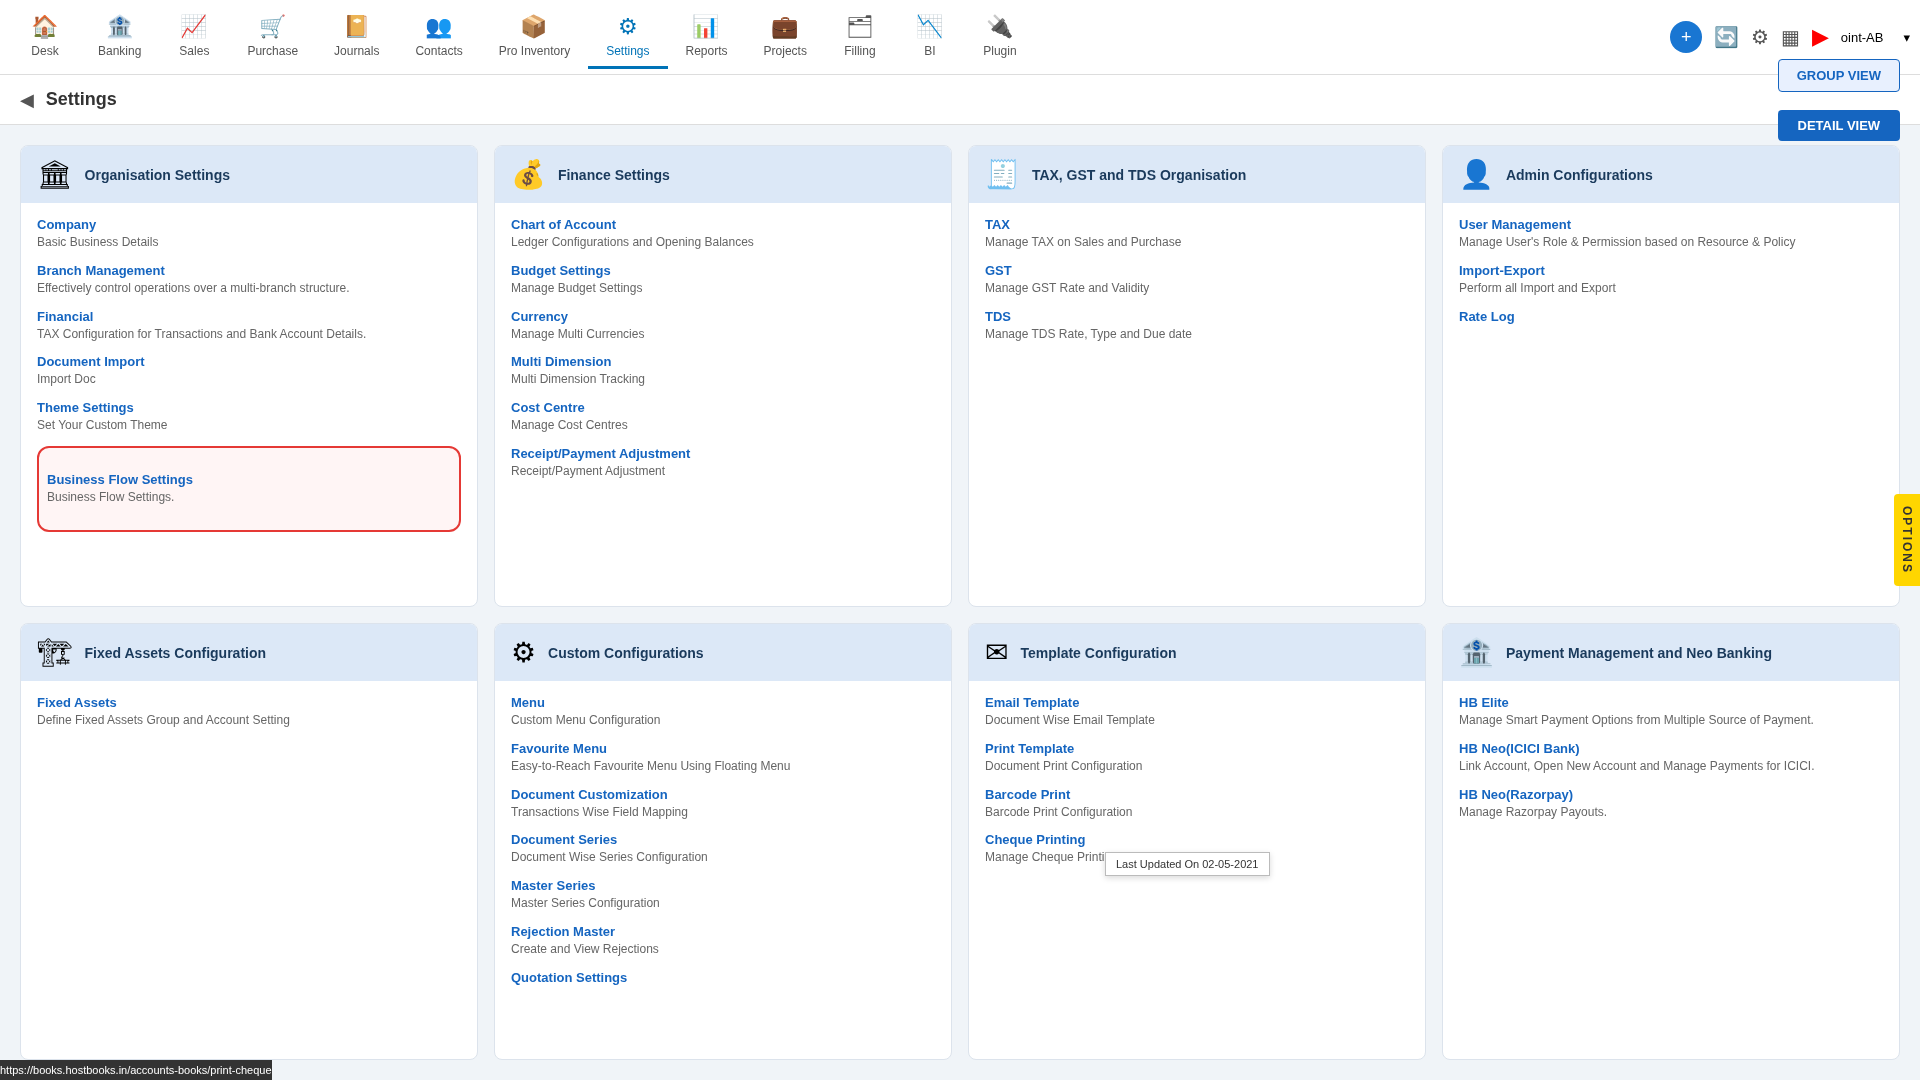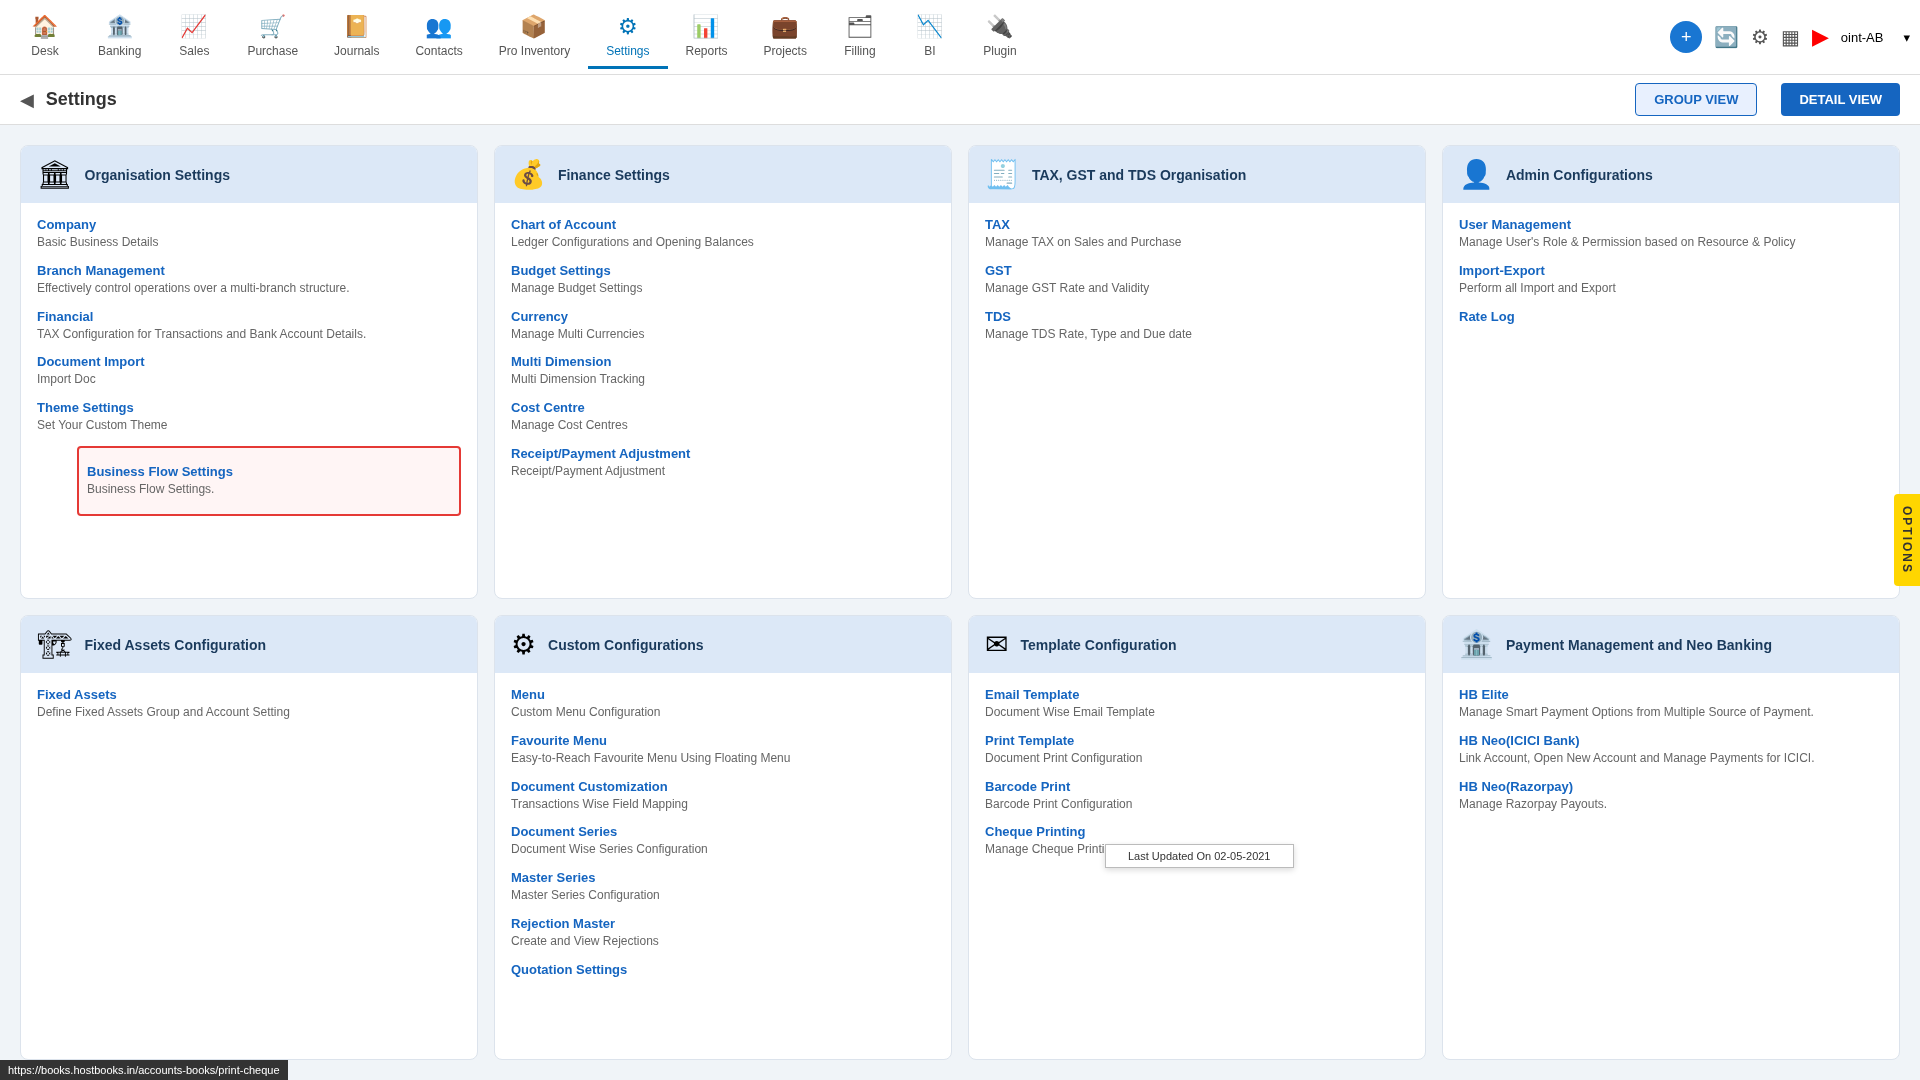--- a/index.html
+++ b/index.html
@@ -13,47 +13,47 @@
     .nav-right { margin-left: auto; display: flex; align-items: center; gap: 12px; }
     .nav-right .btn-blue-circle { background: #1976d2; color: #fff; border-radius: 50%; width: 32px; height: 32px; display: flex; align-items: center; justify-content: center; font-size: 18px; cursor: pointer; }
     .nav-right .icon-btn { color: #555; font-size: 20px; cursor: pointer; }
     .user-area { display: flex; align-items: center; gap: 20px; cursor: pointer; }
     .yt-icon { color: red; font-size: 22px; }
 
     
     .header-bar { display: flex; align-items: center; background: #fff; border-bottom: 1px solid #ddd; height: 50px; padding: 0 20px; }
     .back-btn { font-size: 18px; color: #555; cursor: pointer; margin-right: 12px; }
     .page-title { font-size: 18px; font-weight: bold; color: #333; }
-    .header-actions { margin-left: auto; display: flex; gap: 24px; }
+    .header-actions { margin-left: auto; display: flex; gap: 18px; flex-direction: column; }
     .btn-group { padding: 8px 18px; font-size: 13px; font-weight: bold; cursor: pointer; border: none; border-radius: 4px; }
     .btn-white { background: #e8f0fe; color: #1565c0; border: 1px solid #1565c0; }
     .btn-blue { background: #1565c0; color: #fff; }
 
     
     .main-content { padding: 20px; display: grid; grid-template-columns: repeat(4, 1fr); grid-template-rows: auto auto; gap: 16px; height: calc(1080px - 125px); overflow-y: auto; }
 
     
     .card { background: #fff; border-radius: 8px; border: 1px solid #dce3ec; overflow: hidden; }
     .card-header { background: #dce8f7; display: flex; align-items: center; padding: 12px 16px; gap: 12px; }
     .card-header-icon { font-size: 28px; }
     .card-header-title { font-size: 14px; font-weight: bold; color: #1a3a5c; }
     .card-body { padding: 14px 16px; }
     .card-item { margin-bottom: 12px; }
     .card-item-title { color: #1565c0; font-weight: bold; font-size: 13px; cursor: pointer; }
     .card-item-desc { color: #666; font-size: 12px; margin-top: 2px; line-height: 1.4; }
-    .highlighted { border: 2px solid #e53935; border-radius: 4px; padding: 16px 8px; background: #fff5f5; margin-left: 40px; }
+    .highlighted { border: 2px solid #e53935; border-radius: 12px; padding: 24px 8px; background: #fff5f5; }
 
     
     .options-tab { position: fixed; right: 0; top: 50%; transform: translateY(-50%); background: #ffd600; writing-mode: vertical-rl; text-orientation: mixed; padding: 12px 6px; font-size: 12px; font-weight: bold; color: #333; cursor: pointer; letter-spacing: 2px; border-radius: 4px 0 0 4px; z-index: 100; }
 
     
-    .status-bar { position: fixed; bottom: 0; left: 0; background: #333; color: #fff; padding: 4px 8px; font-size: 11px; z-index: 200; }
+    .status-bar { position: fixed; bottom: 0; left: 0; background: #333; color: #fff; padding: 4px 0; font-size: 11px; z-index: 200; }
 
     .cheque-printing-area { position: relative; }
-    .tooltip-popup { position: absolute; top: 20px; left: 120px; background: #fff; border: 1px solid #bbb; padding: 5px 22px; font-size: 11px; color: #333; white-space: nowrap; z-index: 10; box-shadow: 0 2px 6px rgba(0,0,0,0.15); }
+    .tooltip-popup { position: absolute; top: 20px; left: 120px; background: #fff; border: 1px solid #bbb; padding: 5px 10px; font-size: 11px; color: #333; white-space: nowrap; z-index: 10; box-shadow: 0 2px 6px rgba(0,0,0,0.15); }
   </style>
 </head>
 <body>
 
 <div class="top-nav">
   <div class="nav-item">
     <span class="nav-icon">🏠</span>
     <span>Desk</span>
   </div>
   <div class="nav-item">

